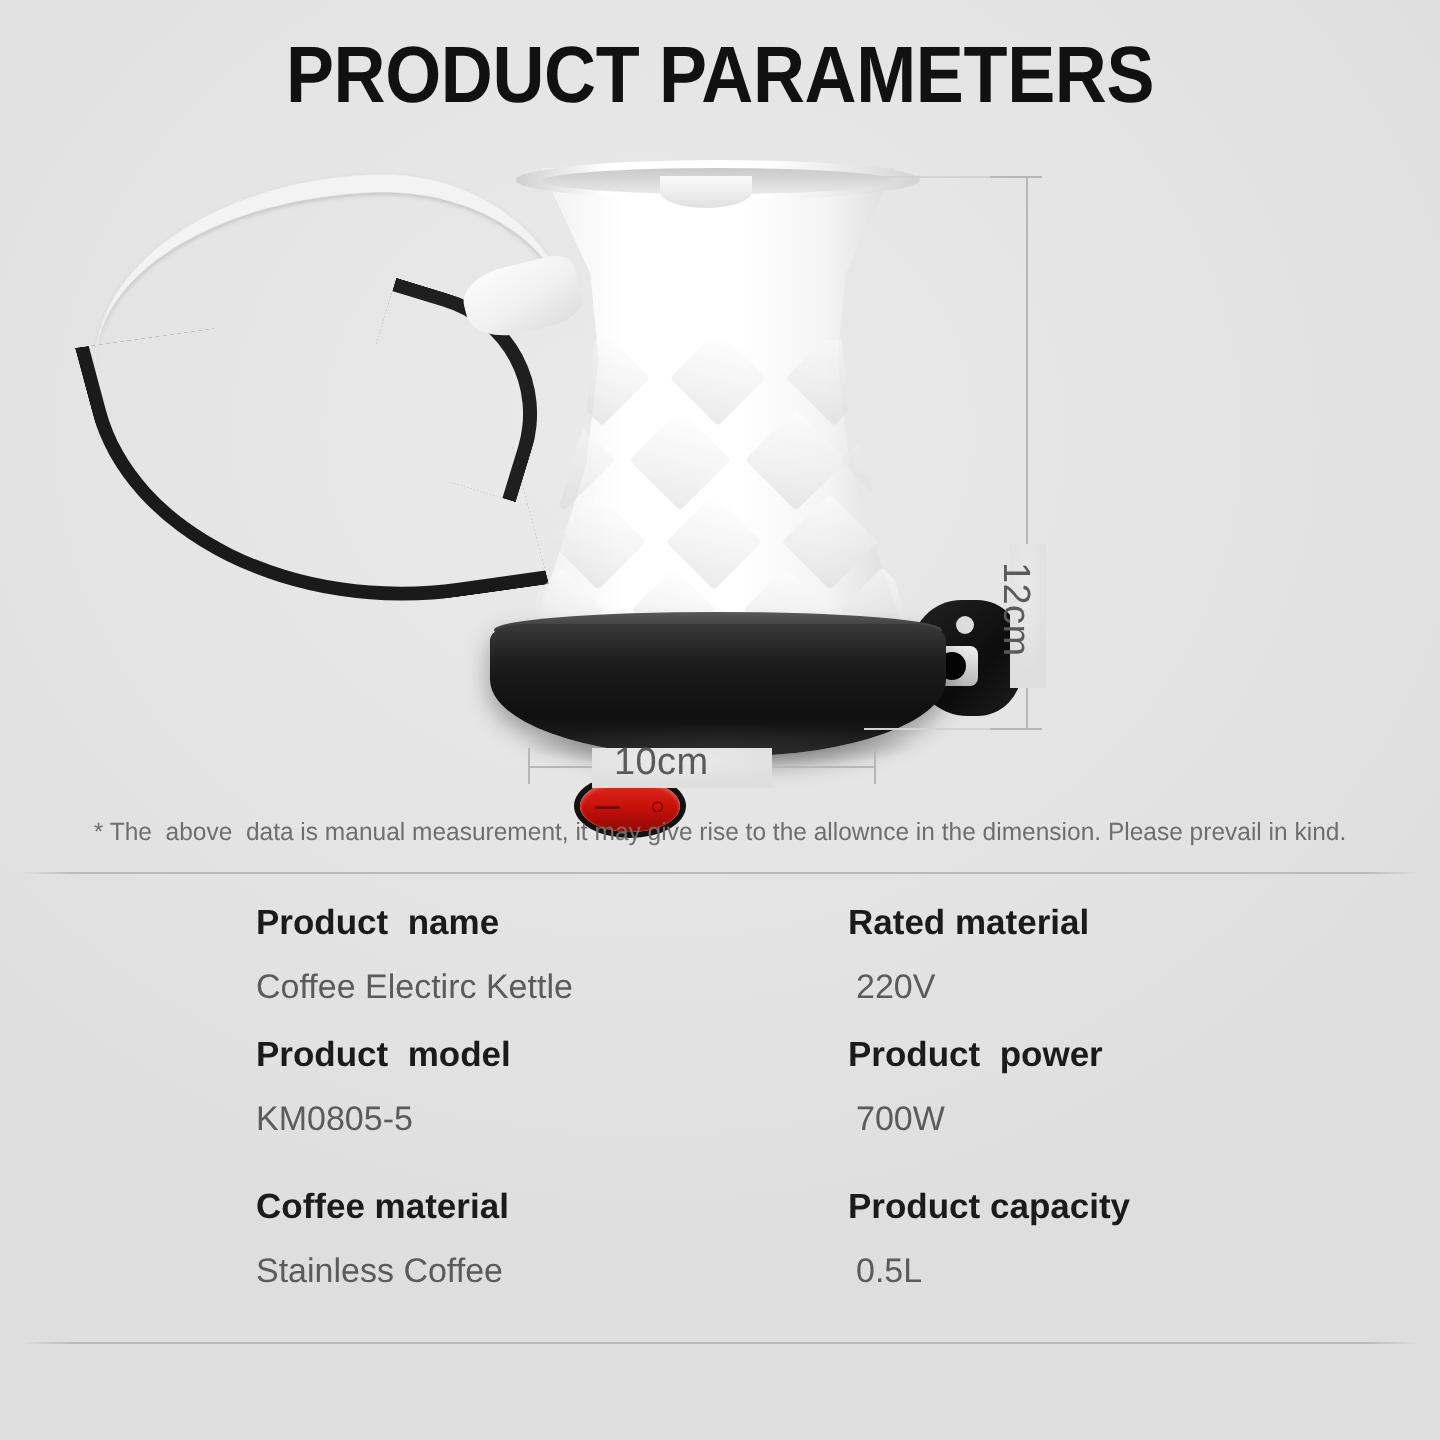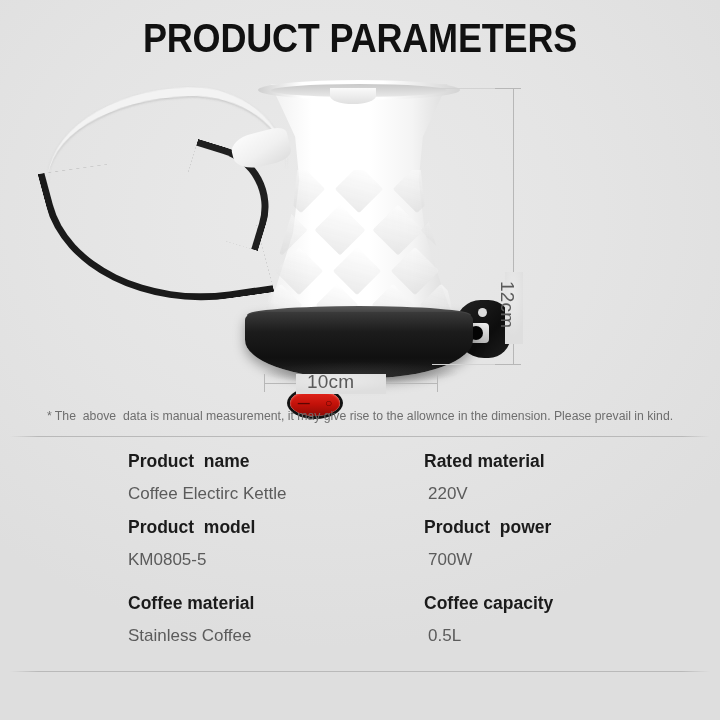--- a/index.html
+++ b/index.html
@@ -401,21 +401,21 @@
     <div class="spec-col" id="col-right">
       <div class="spec-block blk0">
         <div class="spec-key">Rated material</div>
         <div class="spec-val">220V</div>
       </div>
       <div class="spec-block blk1">
         <div class="spec-key">Product  power</div>
         <div class="spec-val">700W</div>
       </div>
       <div class="spec-block blk2">
-        <div class="spec-key">Coffee capacity</div>
+        <div class="spec-key">Product capacity</div>
         <div class="spec-val">0.5L</div>
       </div>
     </div>
 
   </div>
 
   <div class="divider" id="divider-bottom"></div>
 
 </div>
 

